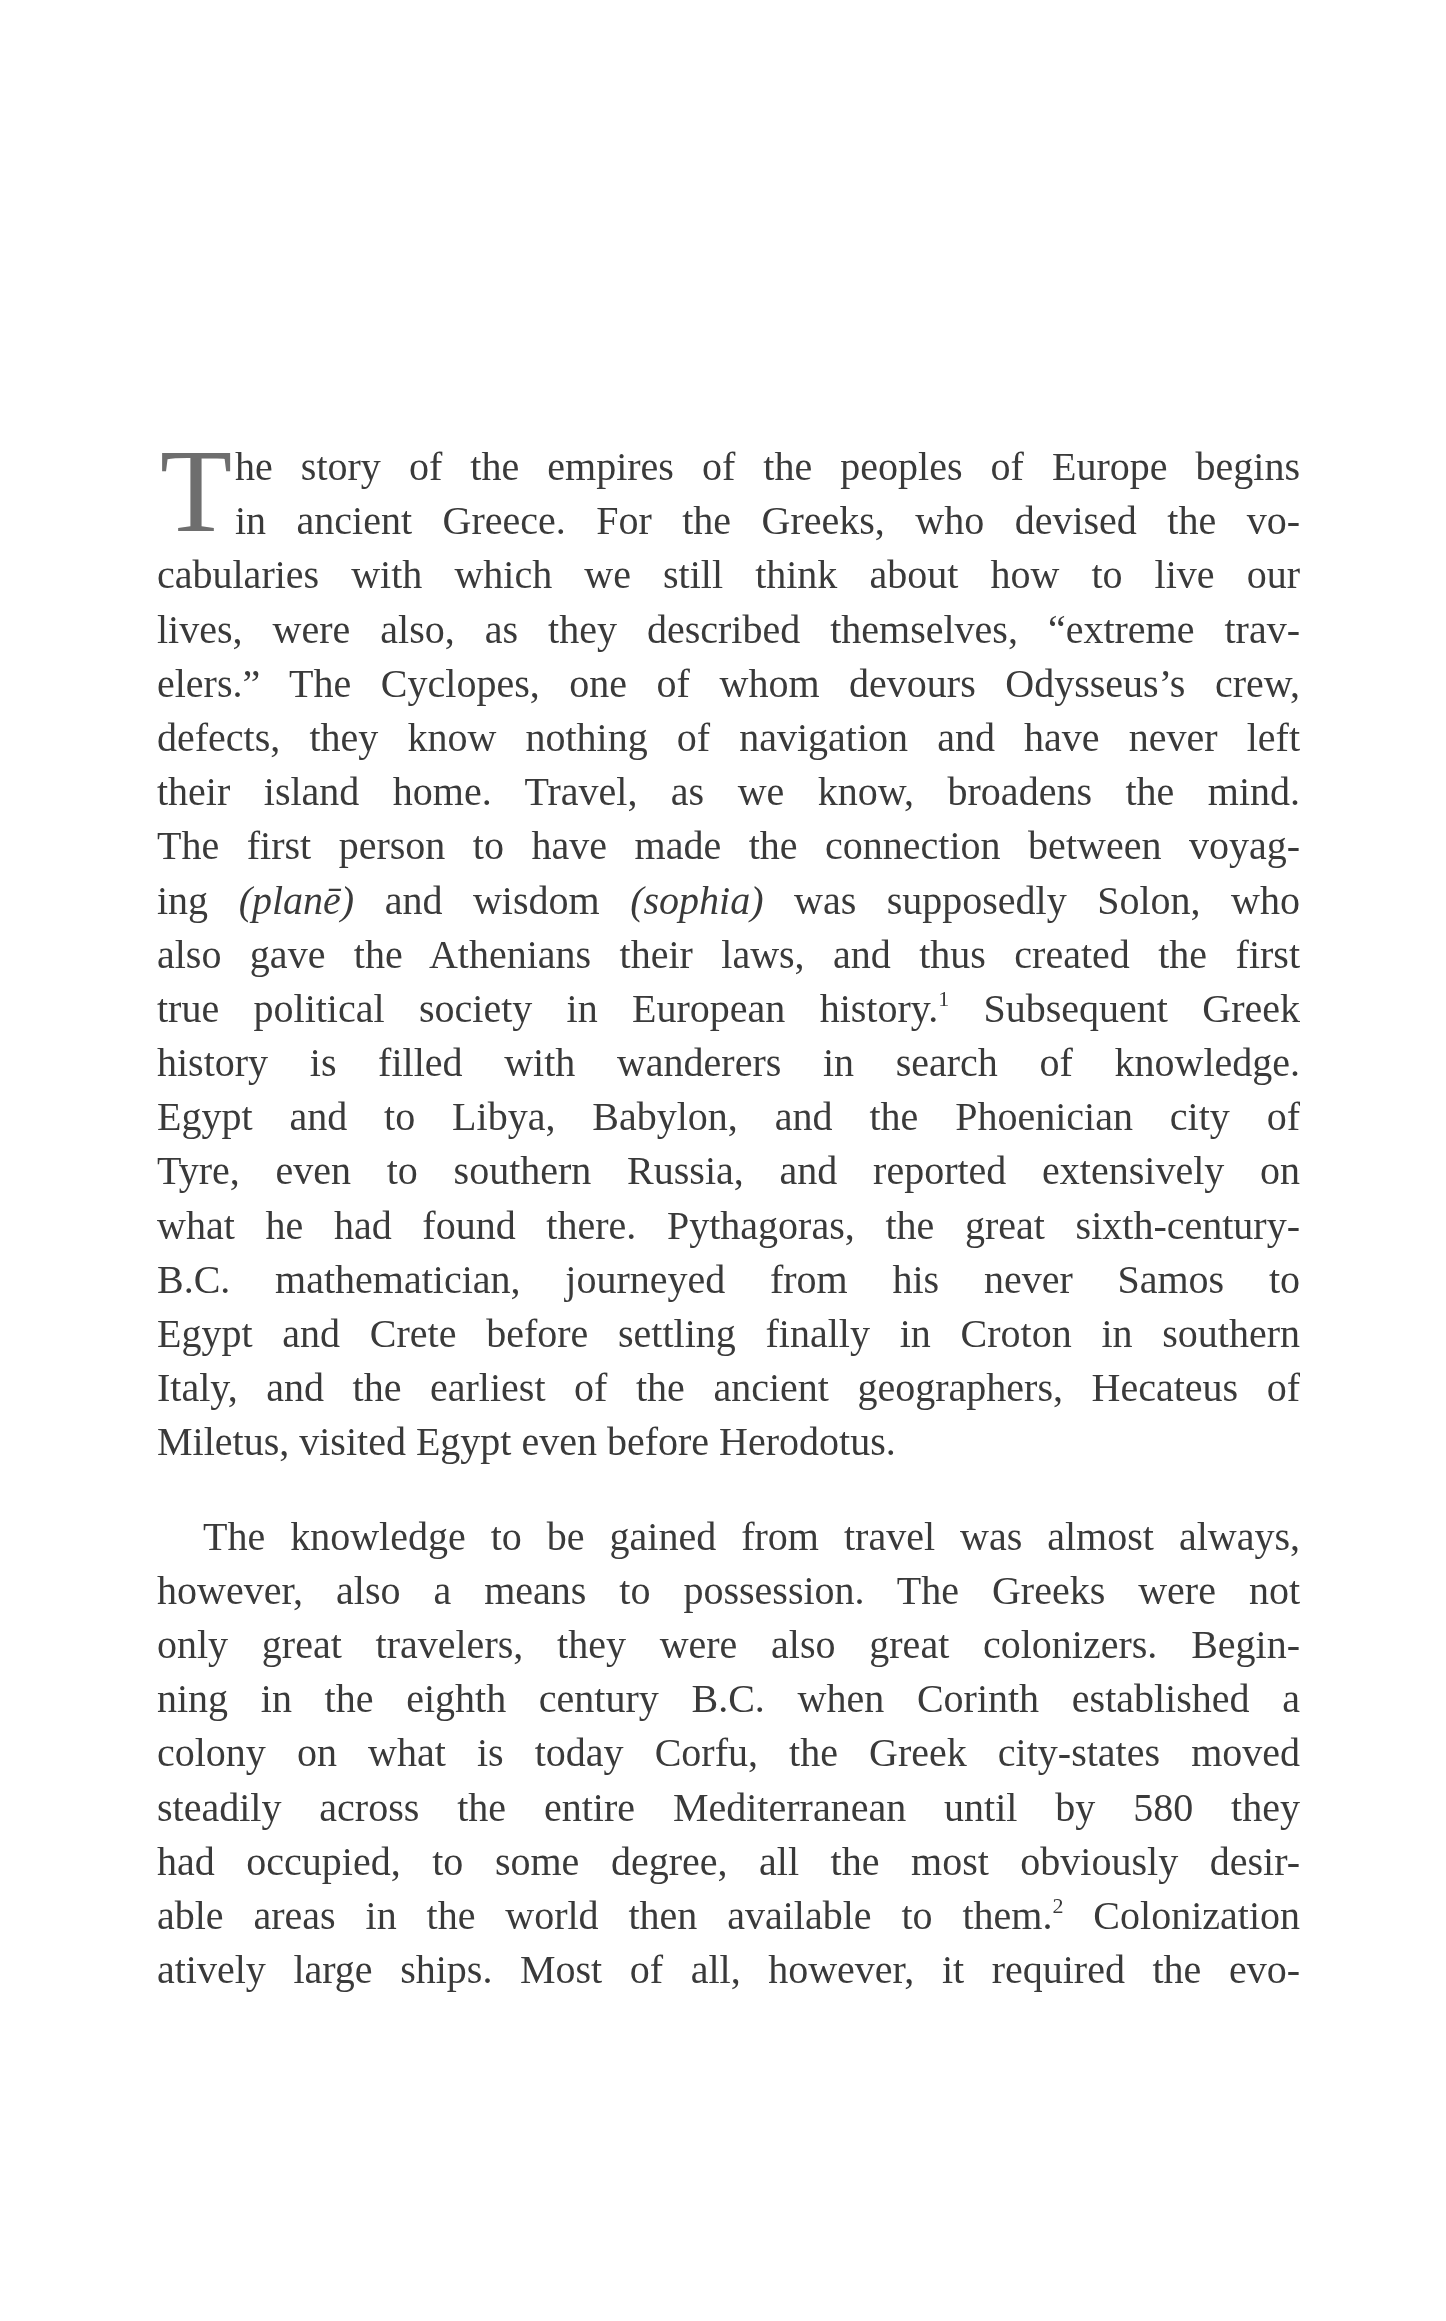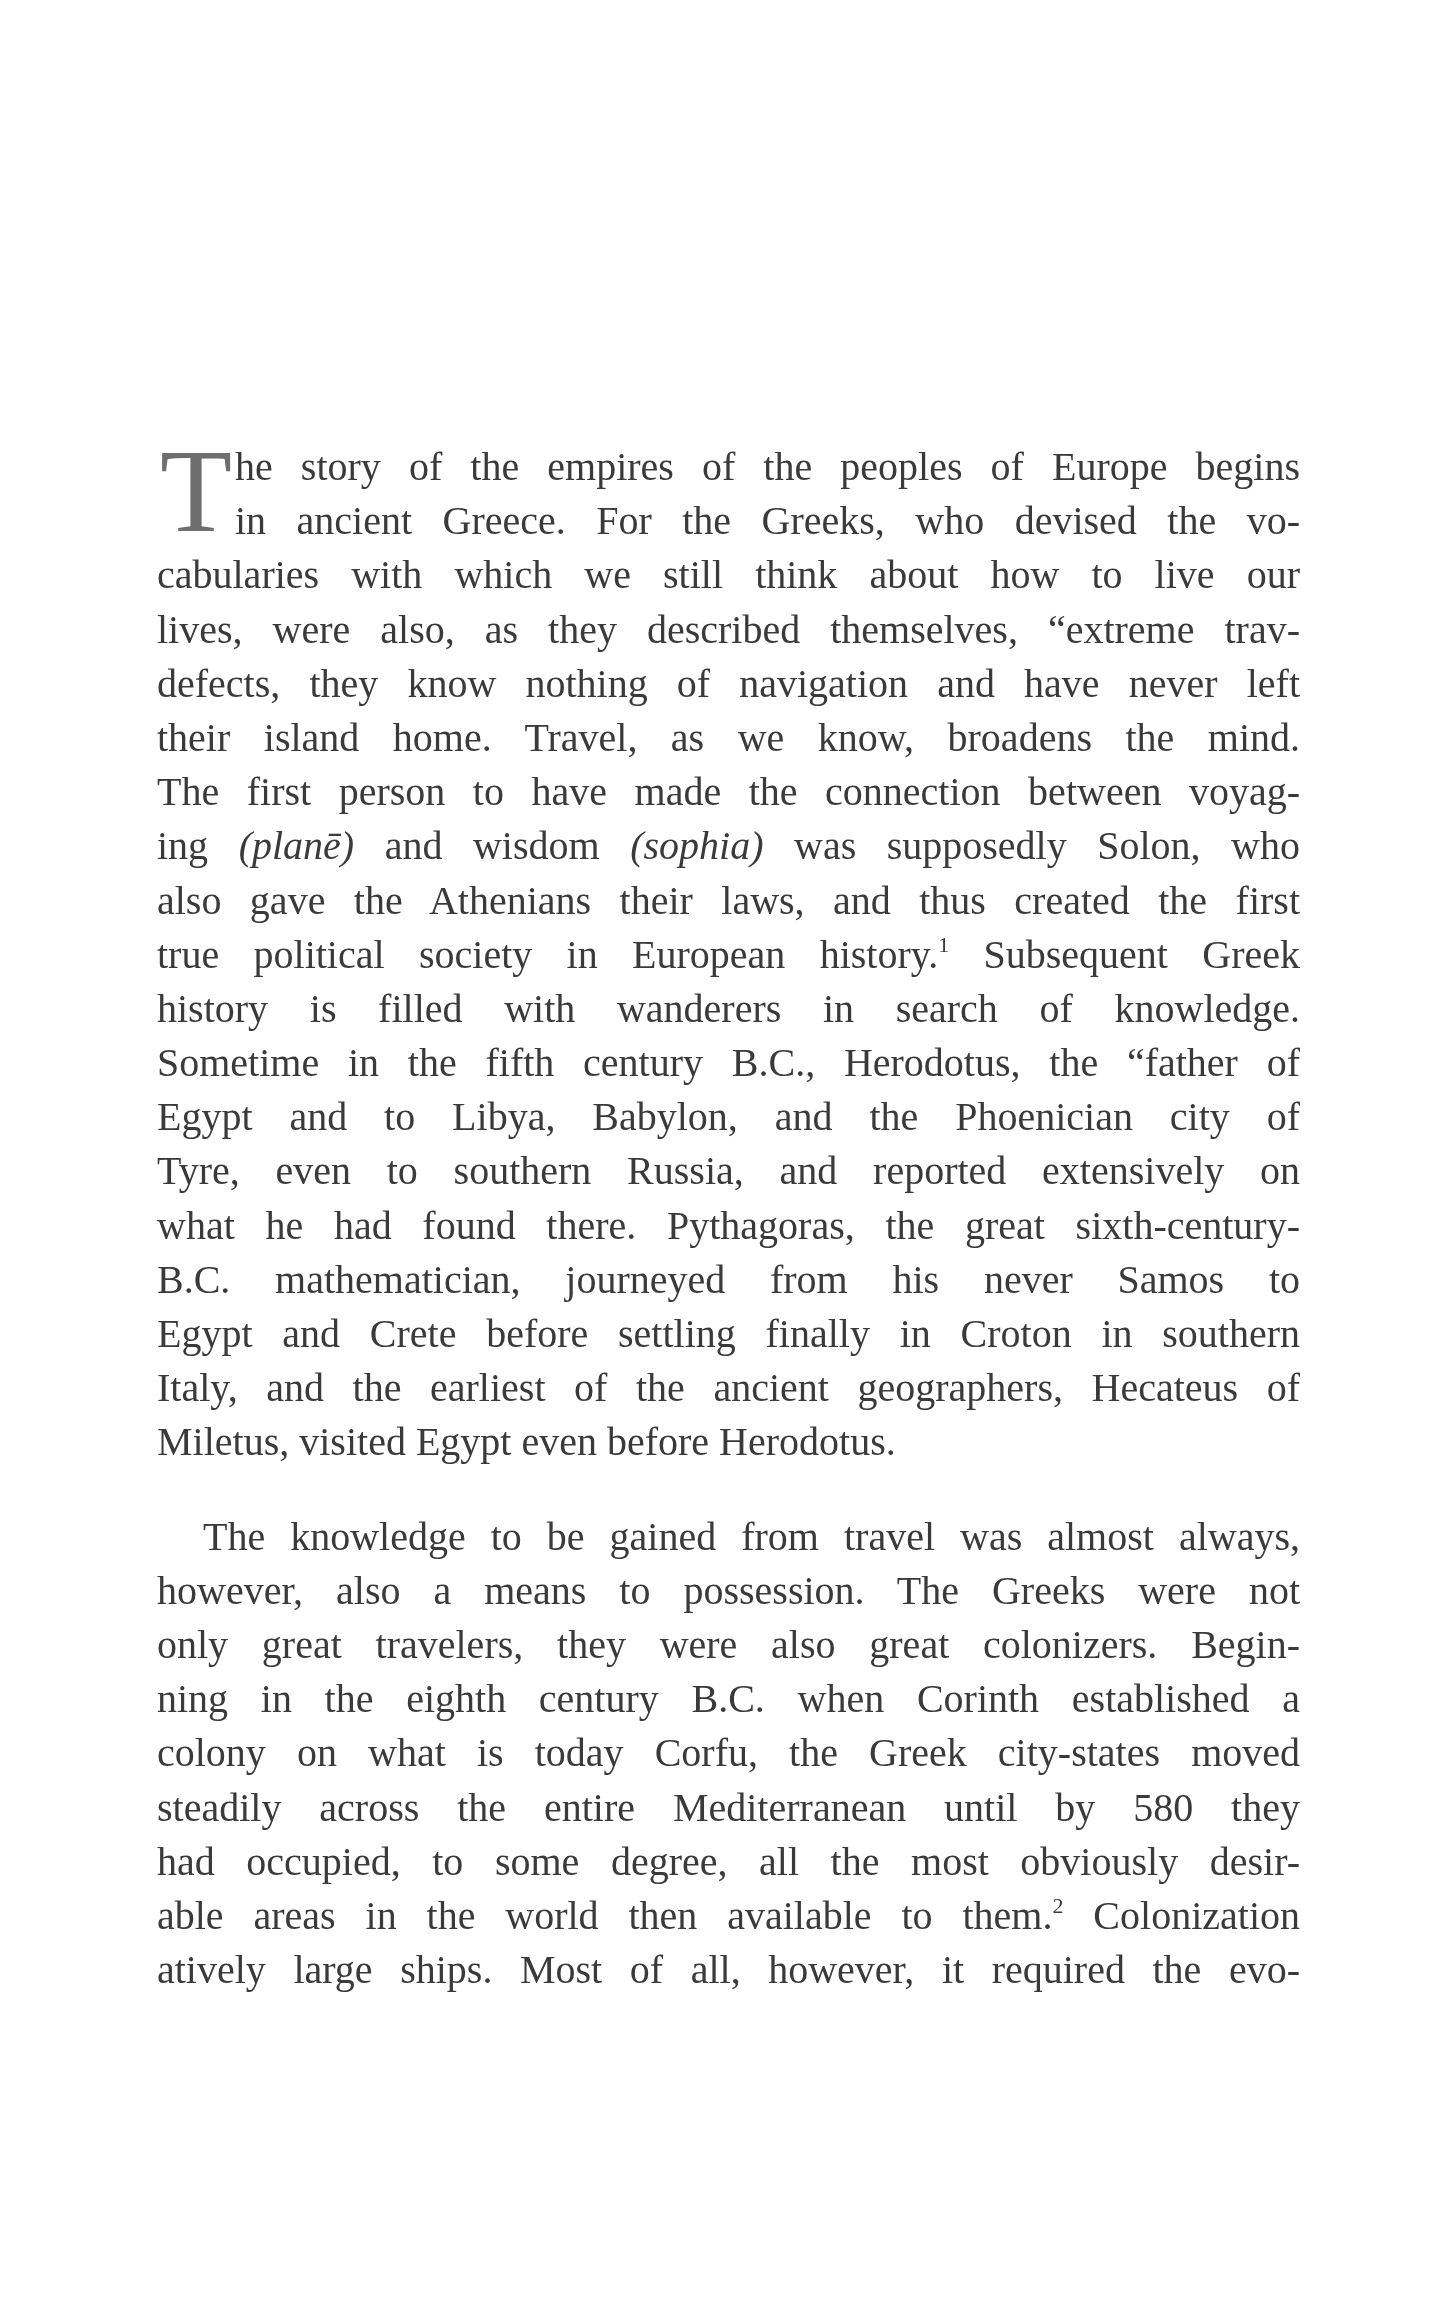--- a/index.html
+++ b/index.html
@@ -28,28 +28,28 @@
 
 <div class="page">
   <div class="textblock">
     <span class="dropcap">T</span>
     <div id="paras">
         <div>
           <div class="line dropcap-line"><span>he story of the empires of the peoples of Europe begins</span></div>
           <div class="line dropcap-line"><span>in ancient Greece. For the Greeks, who devised the vo-</span></div>
           <div class="line"><span>cabularies with which we still think about how to live our</span></div>
           <div class="line"><span>lives, were also, as they described themselves, “extreme trav-</span></div>
+          <div class="line"><span>elers.” The Cyclopes, one of whom devours Odysseus’s crew,</span></div>
           <div class="line"><span>defects, they know nothing of navigation and have never left</span></div>
           <div class="line"><span>their island home. Travel, as we know, broadens the mind.</span></div>
           <div class="line"><span>The first person to have made the connection between voyag-</span></div>
           <div class="line"><span>ing </span><i>(planē)</i><span> and wisdom </span><i>(sophia)</i><span> was supposedly Solon, who</span></div>
           <div class="line"><span>also gave the Athenians their laws, and thus created the first</span></div>
           <div class="line"><span>true political society in European history.</span><sup>1</sup><span> Subsequent Greek</span></div>
           <div class="line"><span>history is filled with wanderers in search of knowledge.</span></div>
-          <div class="line"><span>Sometime in the fifth century B.C., Herodotus, the “father of</span></div>
           <div class="line"><span>Egypt and to Libya, Babylon, and the Phoenician city of</span></div>
           <div class="line"><span>Tyre, even to southern Russia, and reported extensively on</span></div>
           <div class="line"><span>what he had found there. Pythagoras, the great sixth-century-</span></div>
           <div class="line"><span>B.C. mathematician, journeyed from his never Samos to</span></div>
           <div class="line"><span>Egypt and Crete before settling finally in Croton in southern</span></div>
           <div class="line"><span>Italy, and the earliest of the ancient geographers, Hecateus of</span></div>
           <div class="line last"><span>Miletus, visited Egypt even before Herodotus.</span></div>
         </div>
         <div>
           <div class="line indent"><span>The knowledge to be gained from travel was almost always,</span></div>

